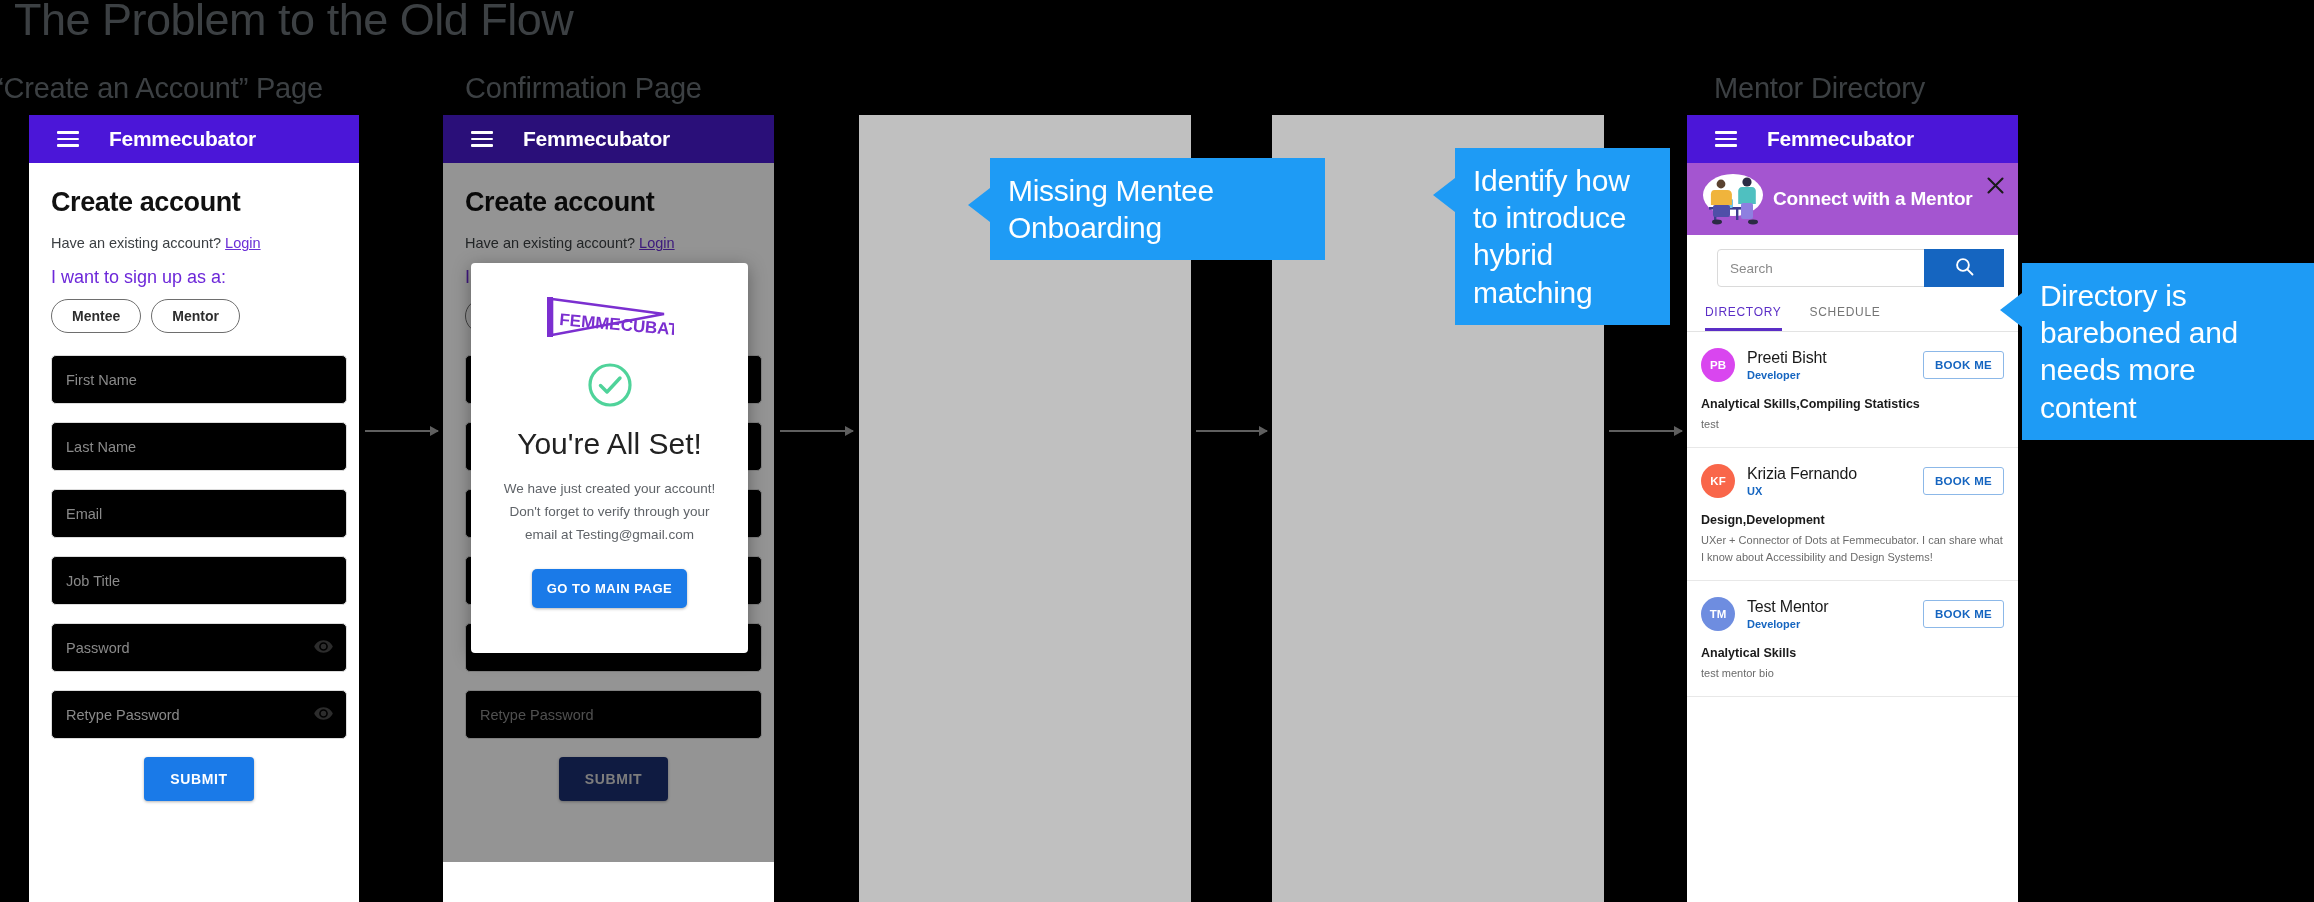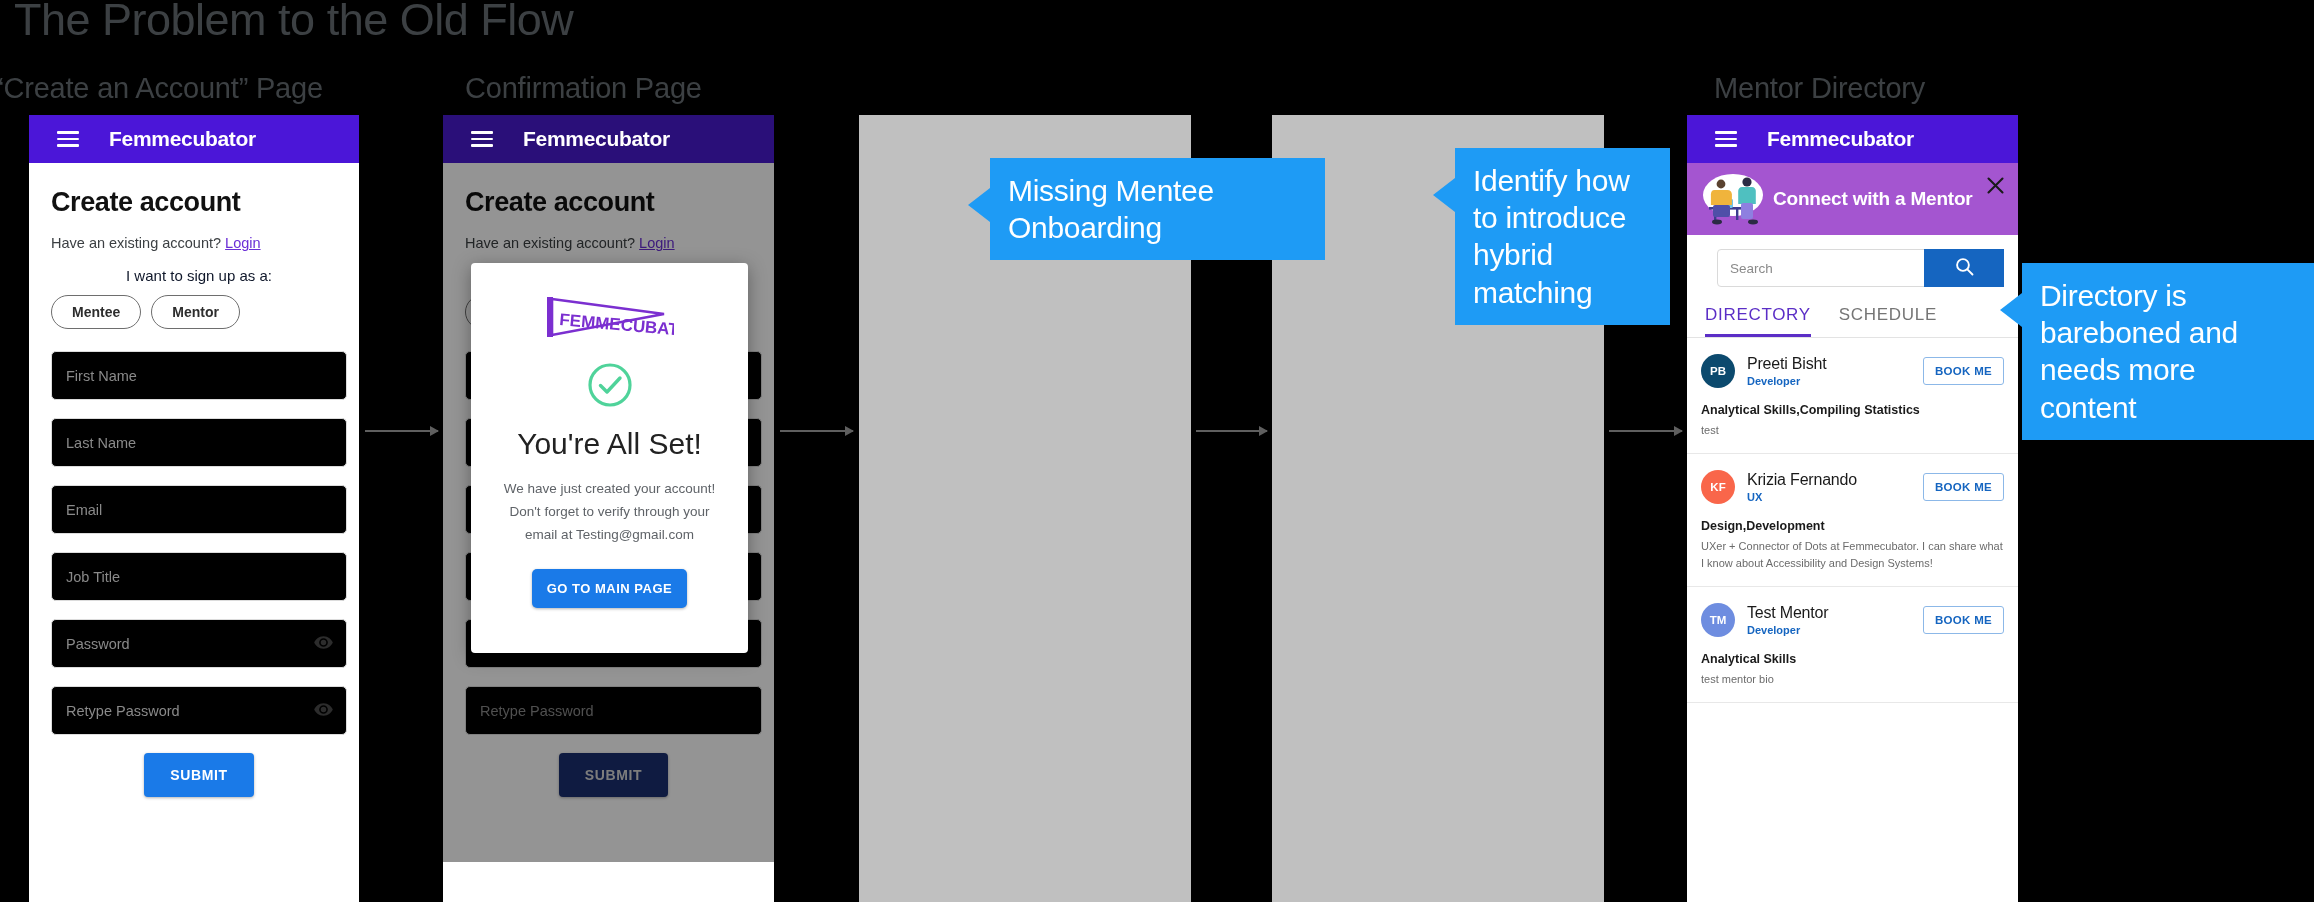--- a/index.html
+++ b/index.html
@@ -40,21 +40,21 @@
     padding-left:28px; gap:30px;
   }
   .appbar .brand { color:#fff; font-size:21px; font-weight:bold; letter-spacing:-0.3px; }
   .hamburger { width:22px; display:flex; flex-direction:column; gap:4px; cursor:pointer; }
   .hamburger i { display:block; height:2.5px; background:#fff; border-radius:1px; }
 
   .form-body { padding:24px 12px 0 22px; }
   .form-title { font-size:27px; font-weight:bold; color:#111; margin-bottom:17px; letter-spacing:-0.4px;}
   .have-acct { font-size:14.5px; color:#3c4043; margin-bottom:16px; }
   .have-acct a { color:#6b2fd6; text-decoration:underline; }
-  .signup-as { font-size:15px; color:#0f172a; margin-bottom:11px;text-align:center; }
+  .signup-as { font-size:18px; color:#6d28d9; margin-bottom:11px; }
   .role-row { display:flex; gap:10px; margin-bottom:22px; }
   .pill {
     border:1.5px solid #6e6e6e; border-radius:22px; padding:8px 20px;
     font-size:14px; font-weight:bold; color:#2d2d2d; background:#fff; cursor:pointer;
   }
   .field {
     height:49px; border:1px solid #dcdcdc; border-radius:5px;
     display:flex; align-items:center; padding:0 14px; margin-bottom:18px;
     background:#000000; position:relative;
   }
@@ -101,21 +101,21 @@
   .search-row { display:flex; padding:14px 14px 0 14px; position:relative;margin-left:16px; }
   .search-box {
     flex:1; height:38px; border:1px solid #dadada; border-radius:4px;
     display:flex; align-items:center; padding:0 12px; font-size:13.5px; color:#8a8a8a;
   }
   .search-btn {
     position:absolute; right:14px; top:14px; width:80px; height:38px; background:#1565c0;
     display:flex; align-items:center; justify-content:center; cursor:pointer;
   }
   .tabs { display:flex; gap:28px; padding:18px 18px 0 18px; border-bottom:1px solid #e3e3e3; }
-  .tab { font-size:17px; letter-spacing:.7px; color:#757575; padding-bottom:9px; cursor:pointer; }
+  .tab { font-size:12px; letter-spacing:.7px; color:#757575; padding-bottom:9px; cursor:pointer; }
   .tab.active { color:#5b2ec6; border-bottom:3px solid #5b2ec6; font-weight:500; }
   .mentor { padding:16px 14px 14px 14px; border-bottom:1px solid #e8e8e8; }
   .m-top { display:flex; align-items:center; gap:12px; }
   .avatar {
     width:34px; height:34px; border-radius:50%; flex:0 0 34px;
     display:flex; align-items:center; justify-content:center;
     font-size:11.5px; font-weight:bold; color:#fff;
   }
   .m-name { font-size:16px; color:#1a1a1a; font-weight:400; letter-spacing:-0.2px;}
   .m-role { font-size:11px; color:#1565c0; font-weight:bold; margin-top:2px;}
@@ -331,21 +331,21 @@
       </div>
     </div>
 
     <div class="tabs">
       <div class="tab active">DIRECTORY</div>
       <div class="tab">SCHEDULE</div>
     </div>
 
     <div class="mentor">
       <div class="m-top">
-        <div class="avatar" style="background:#0c4a6e">PB</div>
+        <div class="avatar" style="background:#d946ef">PB</div>
         <div>
           <div class="m-name">Preeti Bisht</div>
           <div class="m-role">Developer</div>
         </div>
         <button class="book-me">BOOK ME</button>
       </div>
       <div class="m-skills">Analytical Skills,Compiling Statistics</div>
       <div class="m-bio">test</div>
     </div>
 

